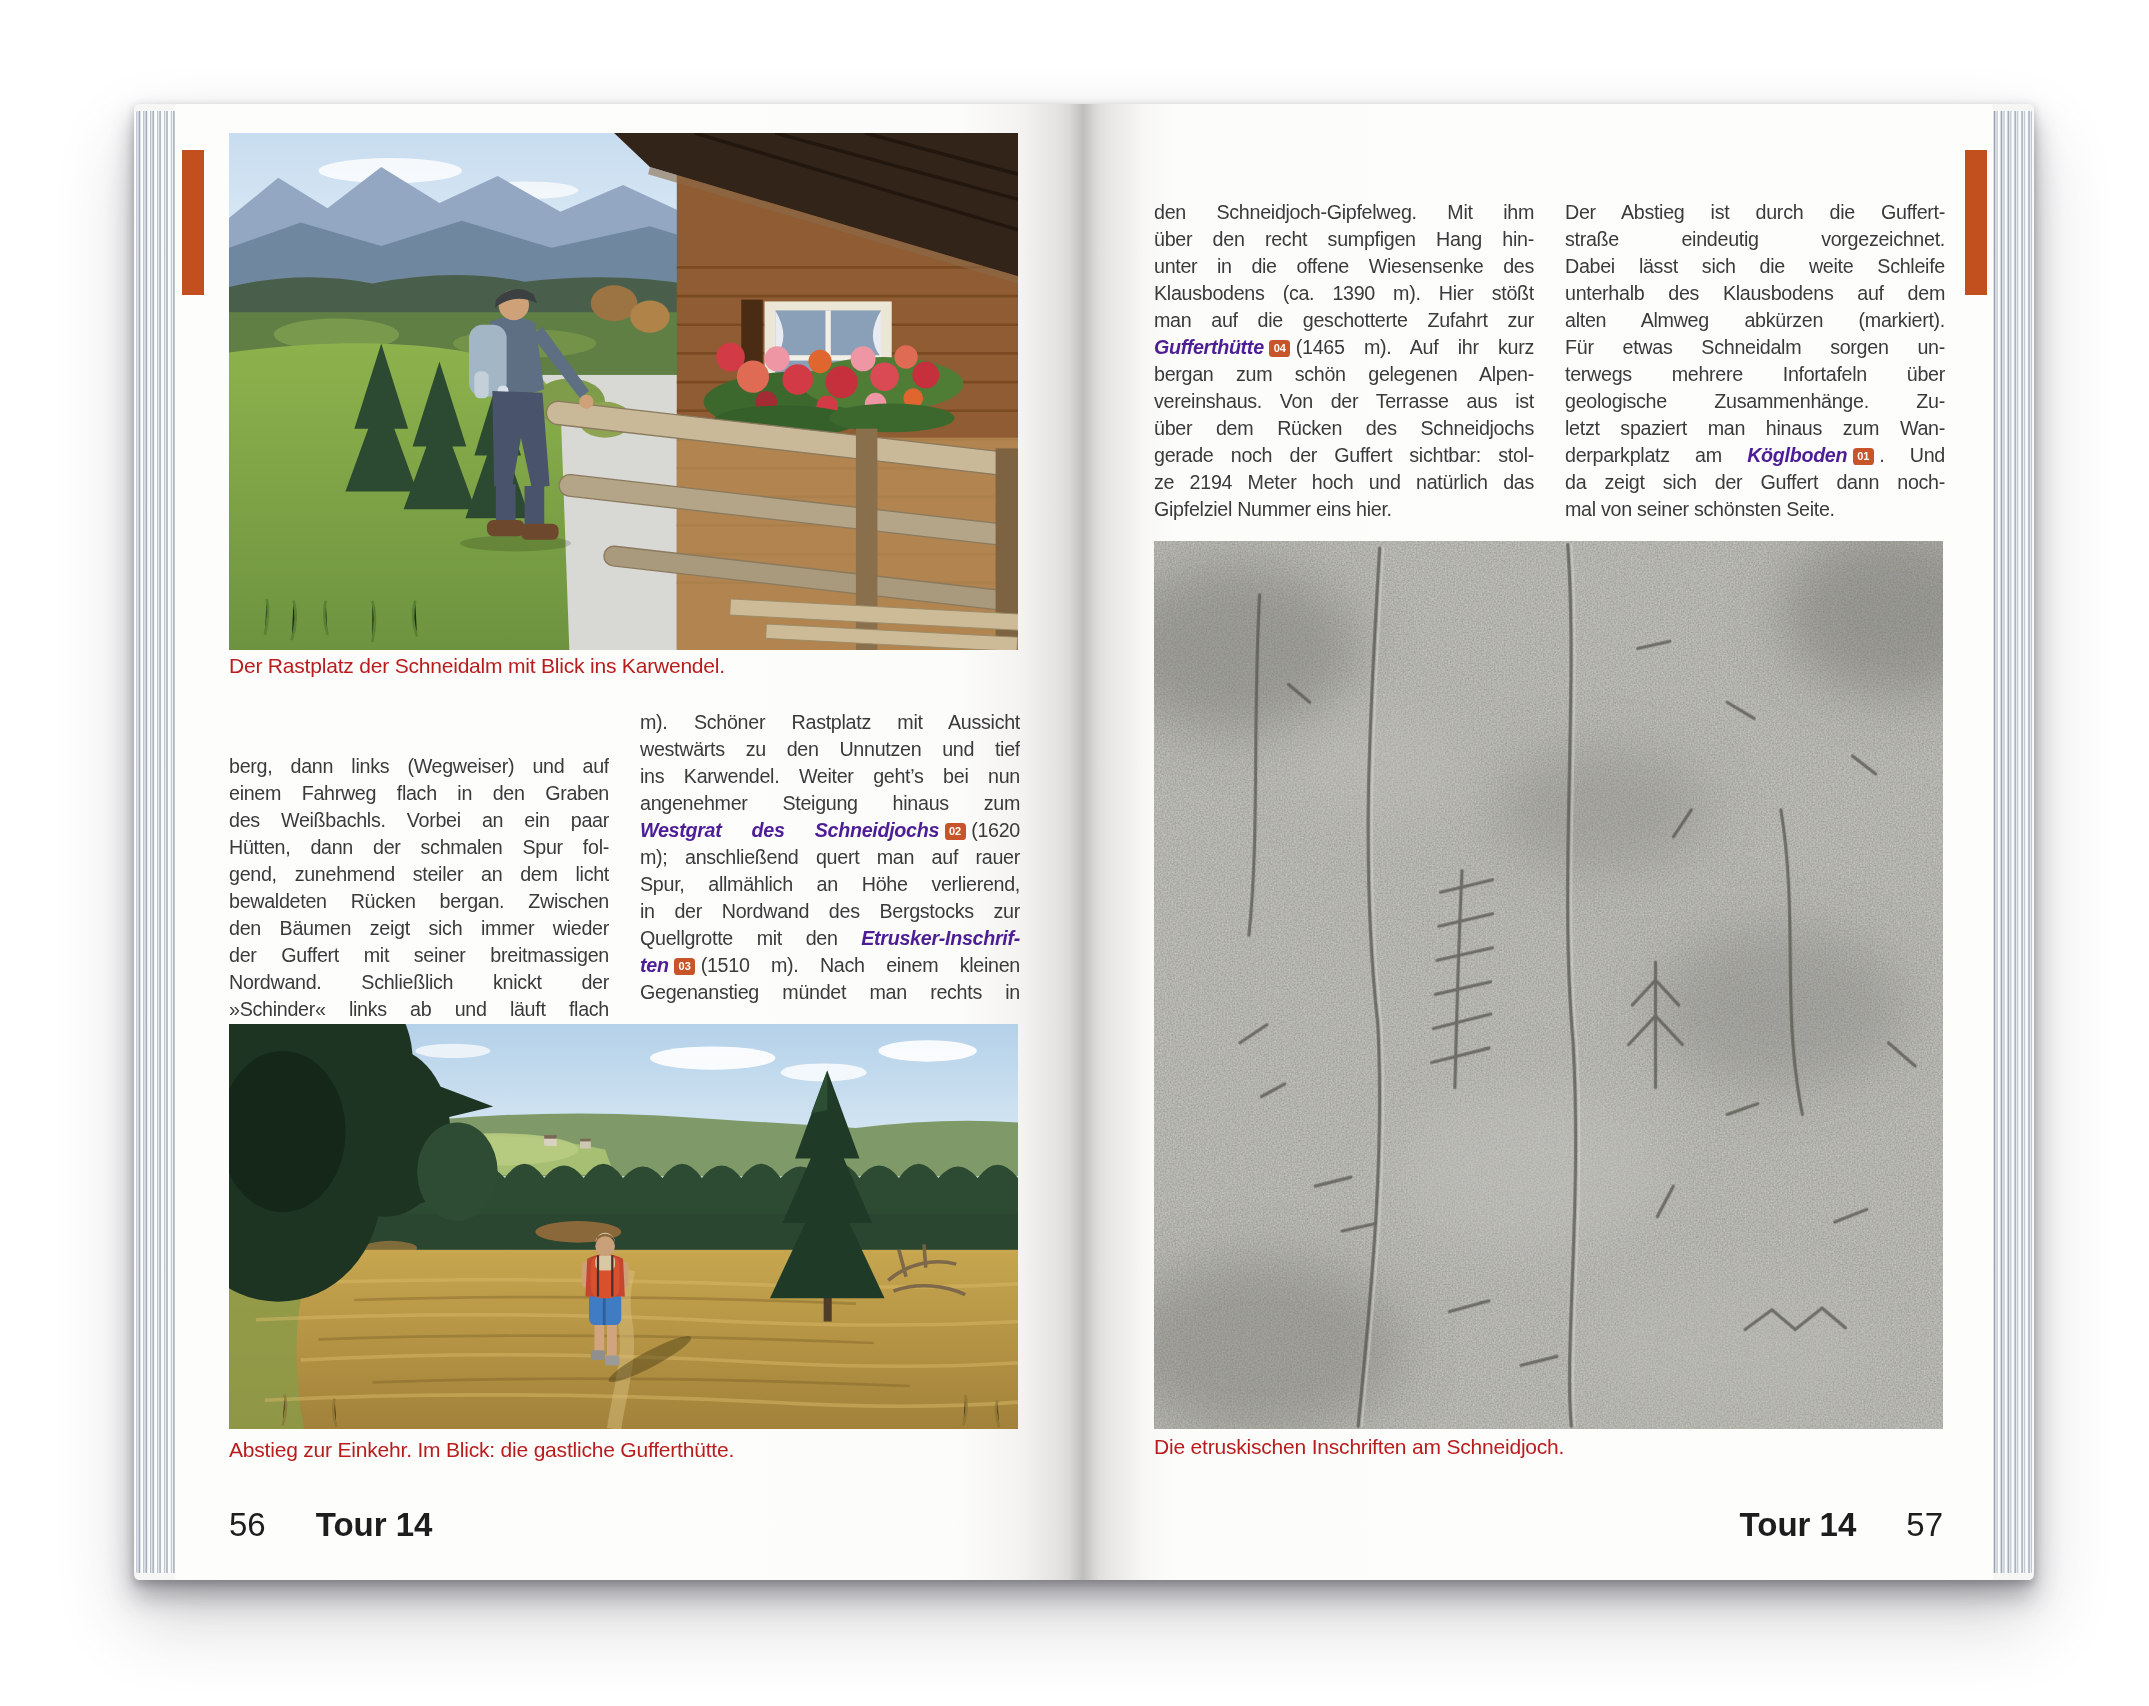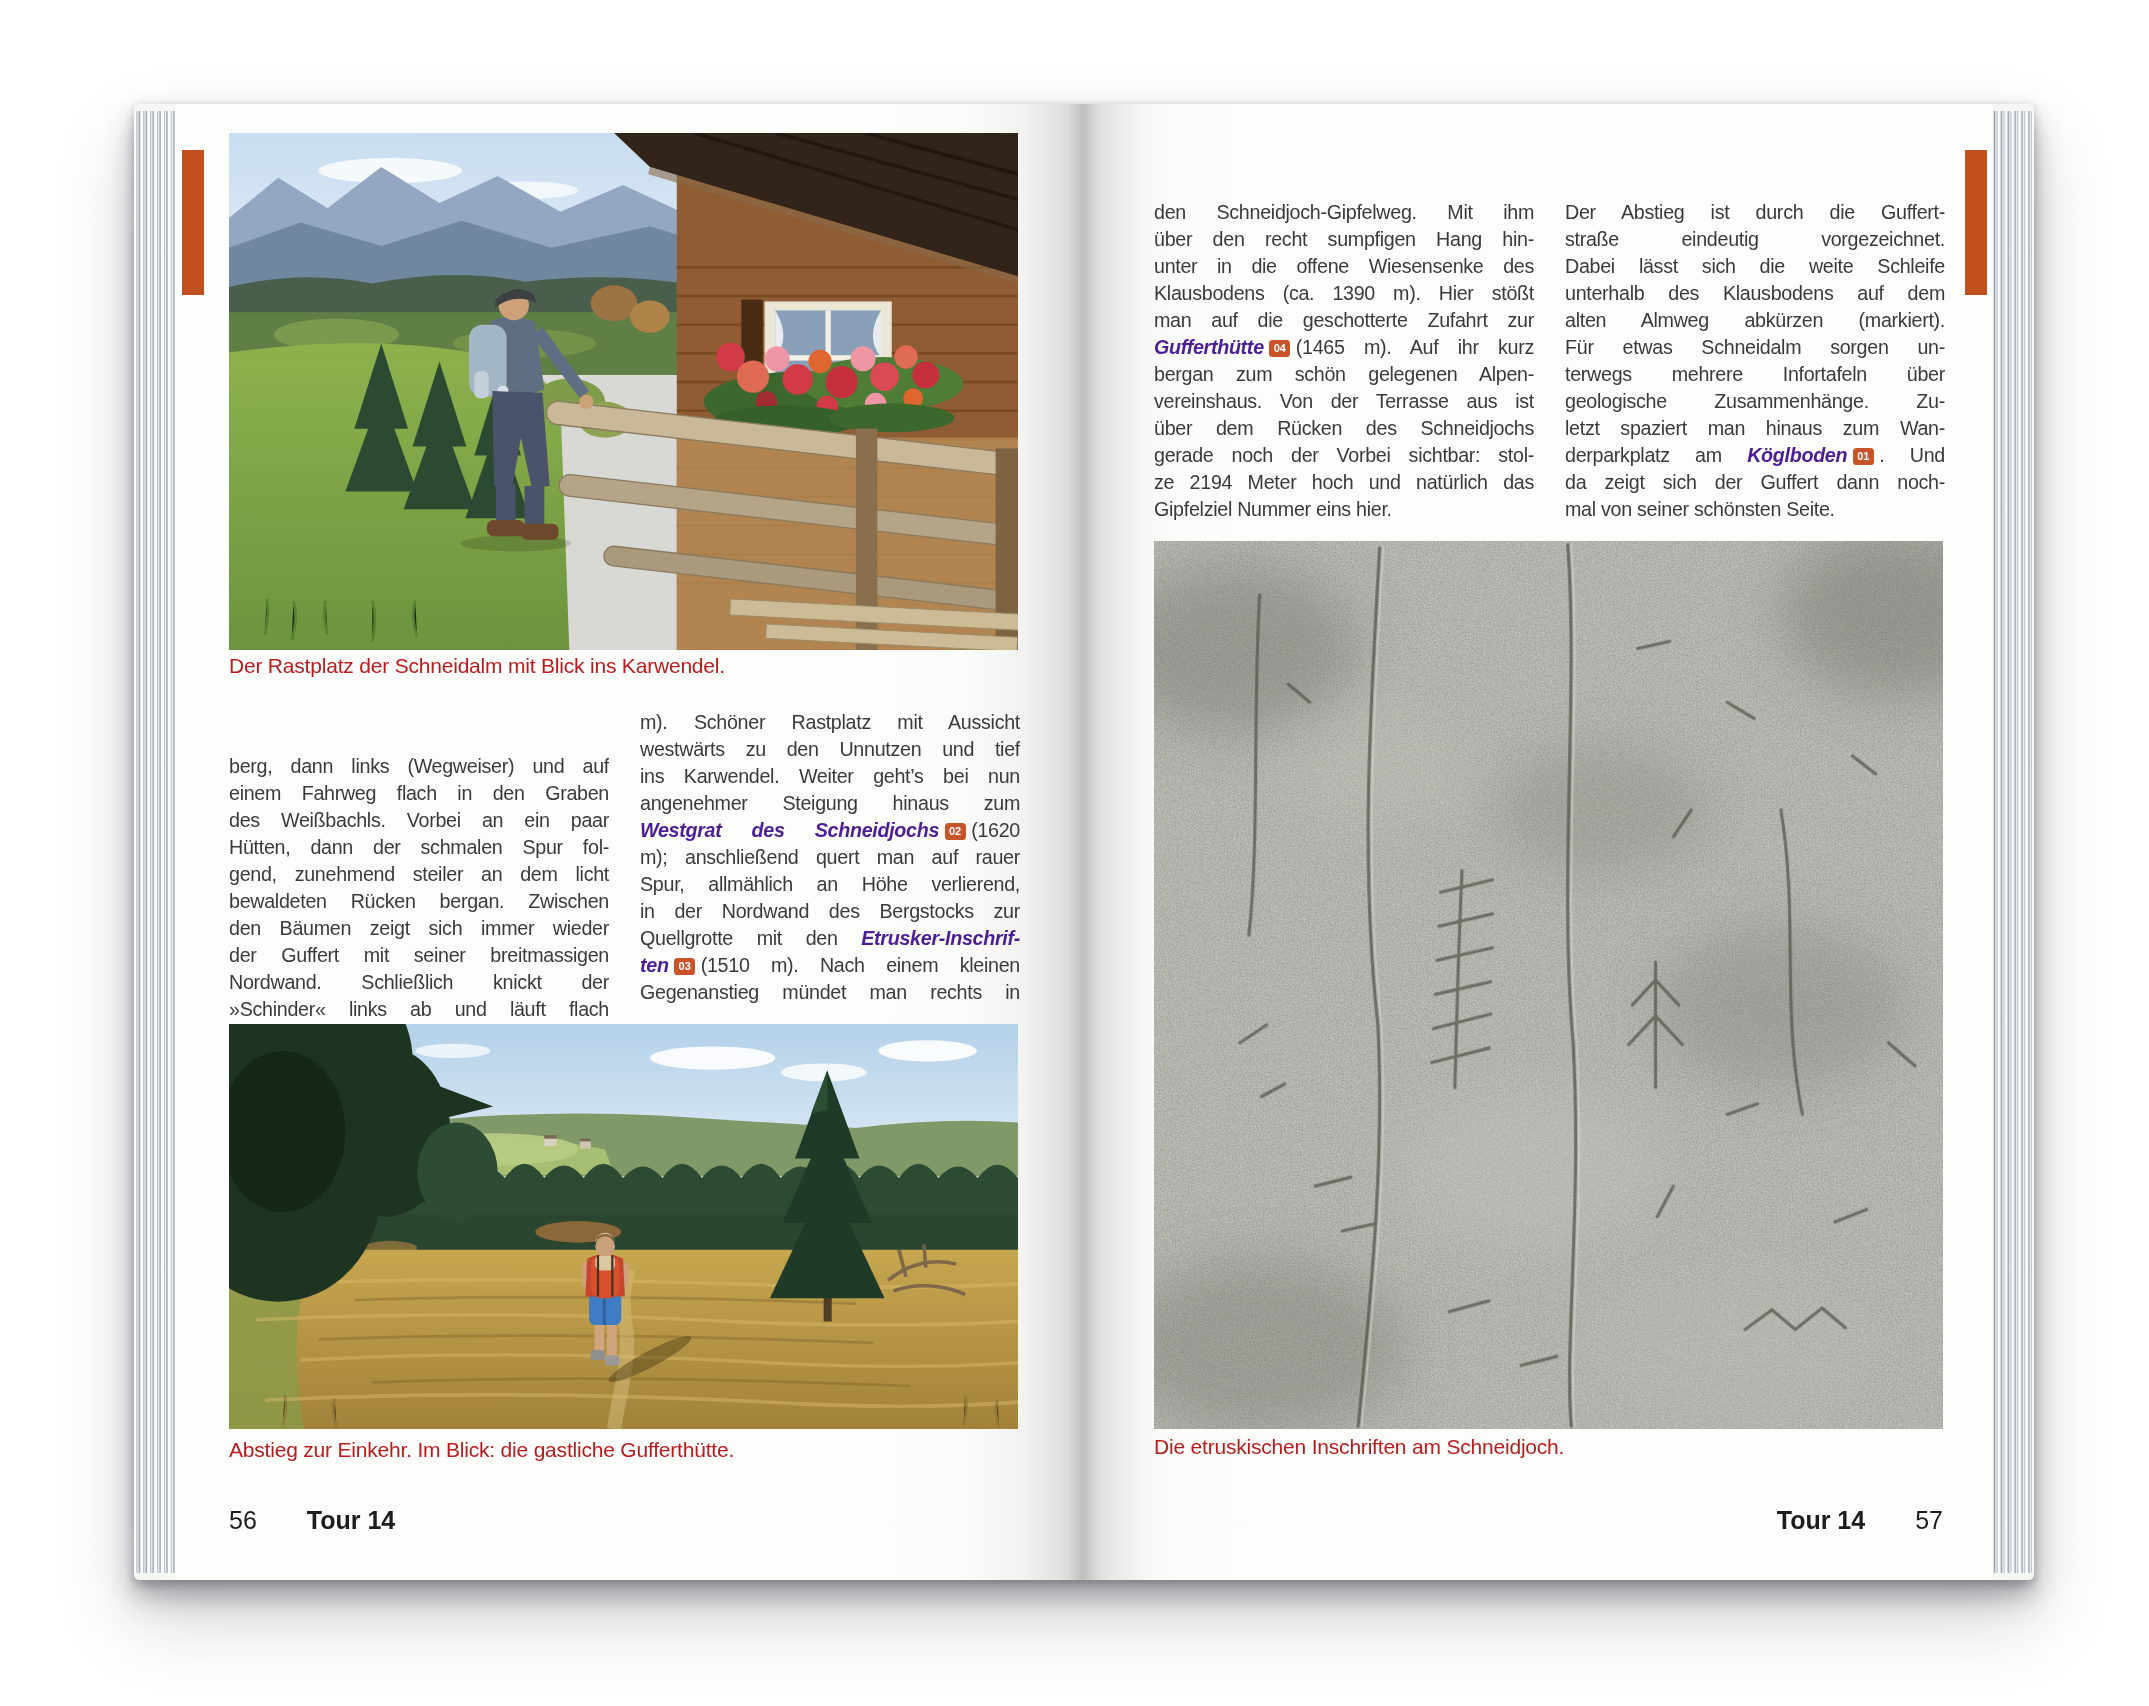--- a/index.html
+++ b/index.html
@@ -22,21 +22,21 @@
   figure{margin:0;position:absolute;overflow:hidden;background:#d8d8d4;}
   figure svg{display:block;width:100%;height:100%;}
   .caption{position:absolute;width:789px;font-size:21px;color:#b91c1c;letter-spacing:-0.2px;}
   .col{position:absolute;width:380px;color:#3a3a3a;font-size:19.7px;letter-spacing:-0.3px;}
   .tline{height:27px;line-height:27px;overflow:hidden;text-align:justify;text-align-last:justify;white-space:nowrap;}
   .tline.lend{text-align-last:left;}
   .tline b{font-weight:700;color:#4c1d95;font-style:italic;}
   .chip{display:inline-block;background:#c8542a;color:#ffffff;font-weight:700;font-size:11px;
         line-height:1;padding:3.6px 4.5px 2.7px;border-radius:3.6px;margin:0 5.4px;vertical-align:1.8px;letter-spacing:0;}
   .footer{position:absolute;width:789px;top:1506px;display:flex;align-items:baseline;gap:50px;
-          font-size:25px;color:#1d1d1d;}
+          font-size:33px;color:#1d1d1d;}
   .footer .num{font-weight:400;}
   .footer .tour{font-weight:700;}
   .footer.rt{justify-content:flex-end;}
 </style>
 </head>
 <body>
 
 <div class="canvas">
   <div class="book">
     <div class="page left"></div>
@@ -310,21 +310,21 @@
     <div class="col" style="left:1154px;top:199px;">
         <div class="tline">den Schneidjoch-Gipfelweg. Mit ihm</div>
         <div class="tline">über den recht sumpfigen Hang hin-</div>
         <div class="tline">unter in die offene Wiesensenke des</div>
         <div class="tline">Klausbodens (ca. 1390 m). Hier stößt</div>
         <div class="tline">man auf die geschotterte Zufahrt zur</div>
         <div class="tline"><b>Gufferthütte</b><span class="chip">04</span>(1465 m). Auf ihr kurz</div>
         <div class="tline">bergan zum schön gelegenen Alpen-</div>
         <div class="tline">vereinshaus. Von der Terrasse aus ist</div>
         <div class="tline">über dem Rücken des Schneidjochs</div>
-        <div class="tline">gerade noch der Vorbei sichtbar: stol-</div>
+        <div class="tline">gerade noch der Guffert sichtbar: stol-</div>
         <div class="tline">ze 2194 Meter hoch und natürlich das</div>
         <div class="tline lend">Gipfelziel Nummer eins hier.</div>
       </div>
     <div class="col" style="left:1565px;top:199px;">
         <div class="tline">Der Abstieg ist durch die Guffert-</div>
         <div class="tline">straße eindeutig vorgezeichnet.</div>
         <div class="tline">Dabei lässt sich die weite Schleife</div>
         <div class="tline">unterhalb des Klausbodens auf dem</div>
         <div class="tline">alten Almweg abkürzen (markiert).</div>
         <div class="tline">Für etwas Schneidalm sorgen un-</div>

